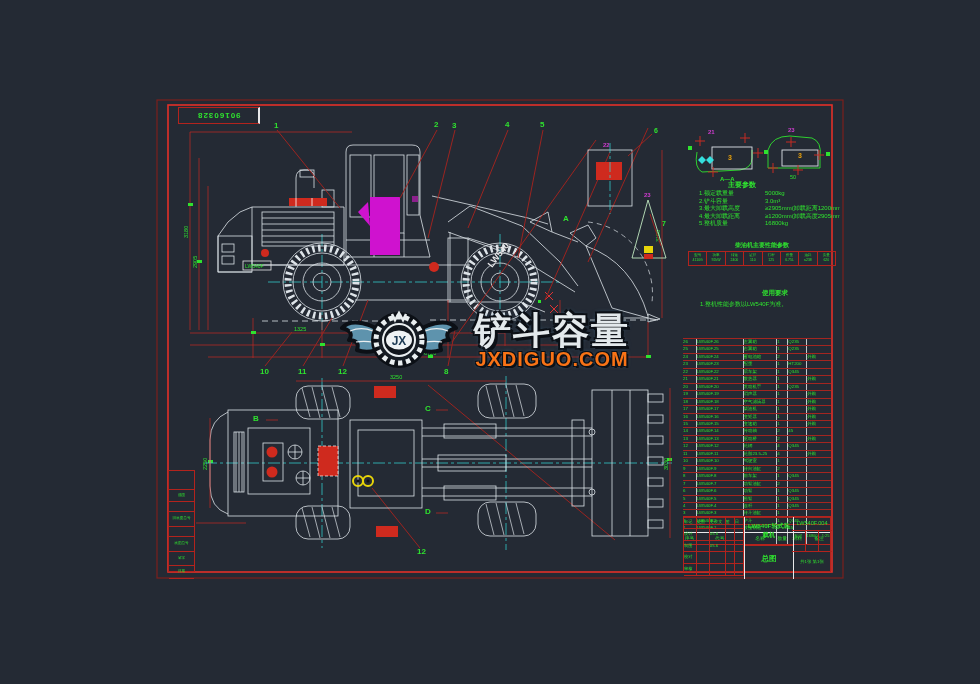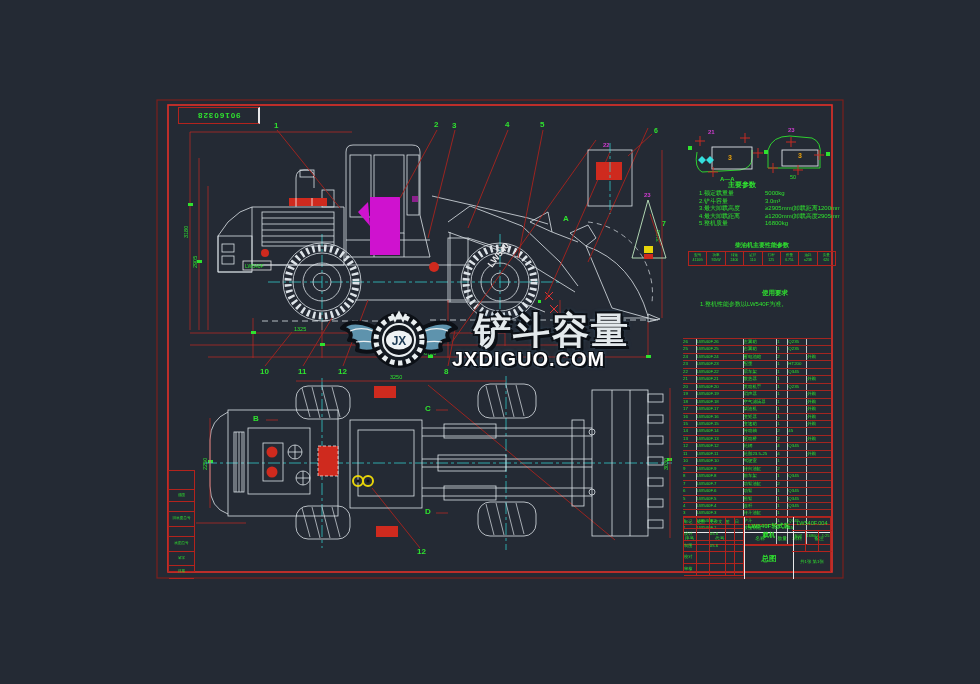--- a/index.html
+++ b/index.html
@@ -53,22 +53,22 @@
   .tb-right .sheets{height:19px;text-align:center;font-size:4.4px;line-height:19px;overflow:hidden;}
   
   .strip{left:168px;top:470px;width:27px;height:102px;border:1px solid #b3231d;box-sizing:border-box;}
   .strip .s{border-bottom:1px solid #b3231d;color:#2fe22f;font-size:3.6px;line-height:1.1;
             display:flex;align-items:center;justify-content:center;text-align:center;overflow:hidden;}
   
   .wm{left:340px;top:300px;width:320px;height:82px;pointer-events:none;}
   .wm-title{position:absolute;left:112px;top:6px;width:200px;text-align:center;font-size:37px;font-weight:bold;
             color:#e3e9ec;letter-spacing:2px;
             text-shadow:2px 2px 0 #0c1016,-2px -2px 0 #0c1016,2px -2px 0 #0c1016,-2px 2px 0 #0c1016,3px 3px 0 #0c1016,0 0 5px #3b6f92;}
-  .wm-sub{position:absolute;left:112px;top:48px;width:200px;font-size:20px;font-weight:bold;
-          color:#ffffff;letter-spacing:1px;
+  .wm-sub{position:absolute;left:112px;top:48px;width:200px;text-align:center;font-size:20px;font-weight:bold;
+          color:#f97316;letter-spacing:1px;
           text-shadow:2px 2px 0 #0c1016,-1px -1px 0 #0c1016,1px -1px 0 #0c1016,-1px 1px 0 #0c1016,0 0 4px #3b6f92;}
 </style>
 </head>
 <body>
 
 <div class="stage">
 
   <svg class="abs" style="left:0;top:0" width="980" height="684" viewBox="0 0 980 684">
 
     <g>

